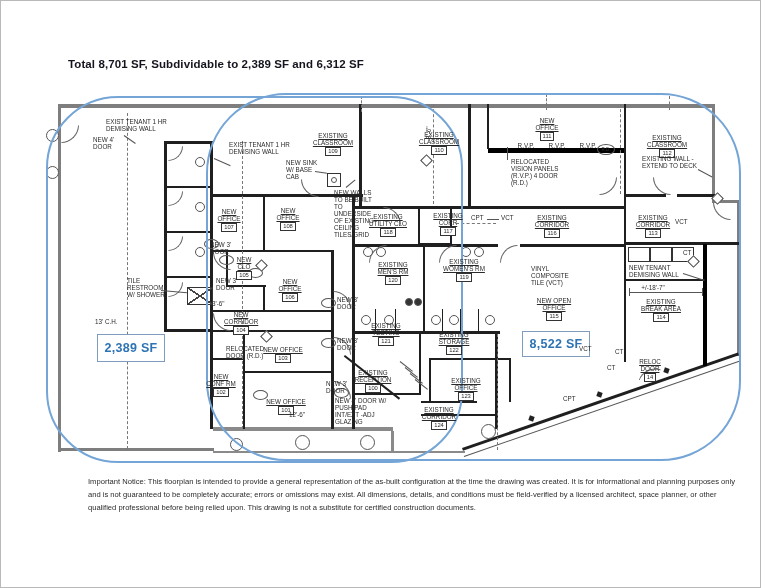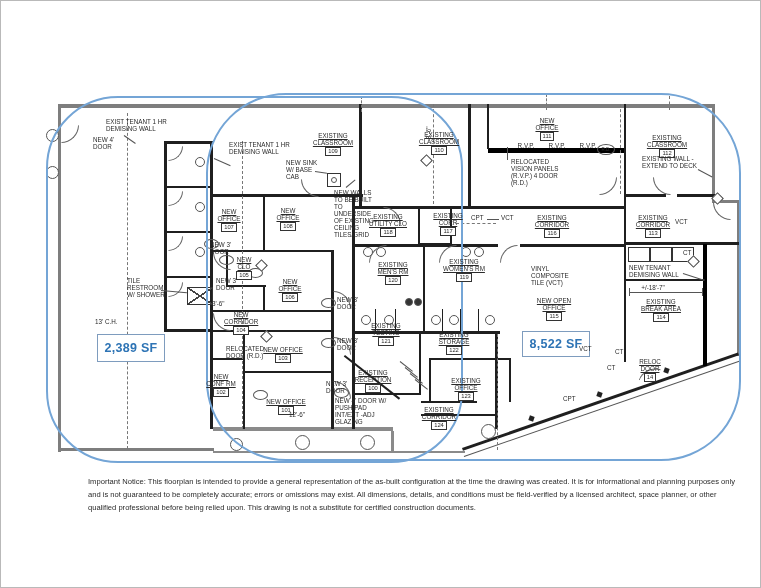--- a/index.html
+++ b/index.html
@@ -30,20 +30,21 @@
   .numbox{display:inline-block;border:1px solid #333;padding:0 2px;margin-top:1px;font-size:5.8px;background:#fff;}
   .rot{transform:rotate(-90deg);transform-origin:left top;}
   .hl{position:absolute;border:2px solid #74a5d6;border-radius:72px;pointer-events:none;}
   .sfbox{position:absolute;border:1.5px solid #7e9cbe;color:#2e74b5;font-weight:bold;font-size:12.5px;
          display:flex;align-items:center;justify-content:center;background:#fff;letter-spacing:.3px;}
 </style>
 </head>
 <body>
 
 <div class="page">
+  <div class="title">Total 8,701 SF, Subdividable to 2,389 SF and 6,312 SF</div>
 
   <div class="plan">
 
     <div class="wg" style="left:59px;top:103px;width:655px;height:4px;"></div>
     <div class="wg" style="left:57px;top:103px;width:3px;height:348px;"></div>
     <div class="wg" style="left:57px;top:447px;width:156px;height:3px;"></div>
     <div class="wg" style="left:711px;top:103px;width:3px;height:99px;"></div>
     <div class="wg" style="left:711px;top:199px;width:28px;height:3px;"></div>
     <div class="wg" style="left:736px;top:199px;width:3px;height:156px;"></div>
     <div class="wg" style="left:212px;top:426px;width:180px;height:4px;background:#8a8a8a;"></div>

